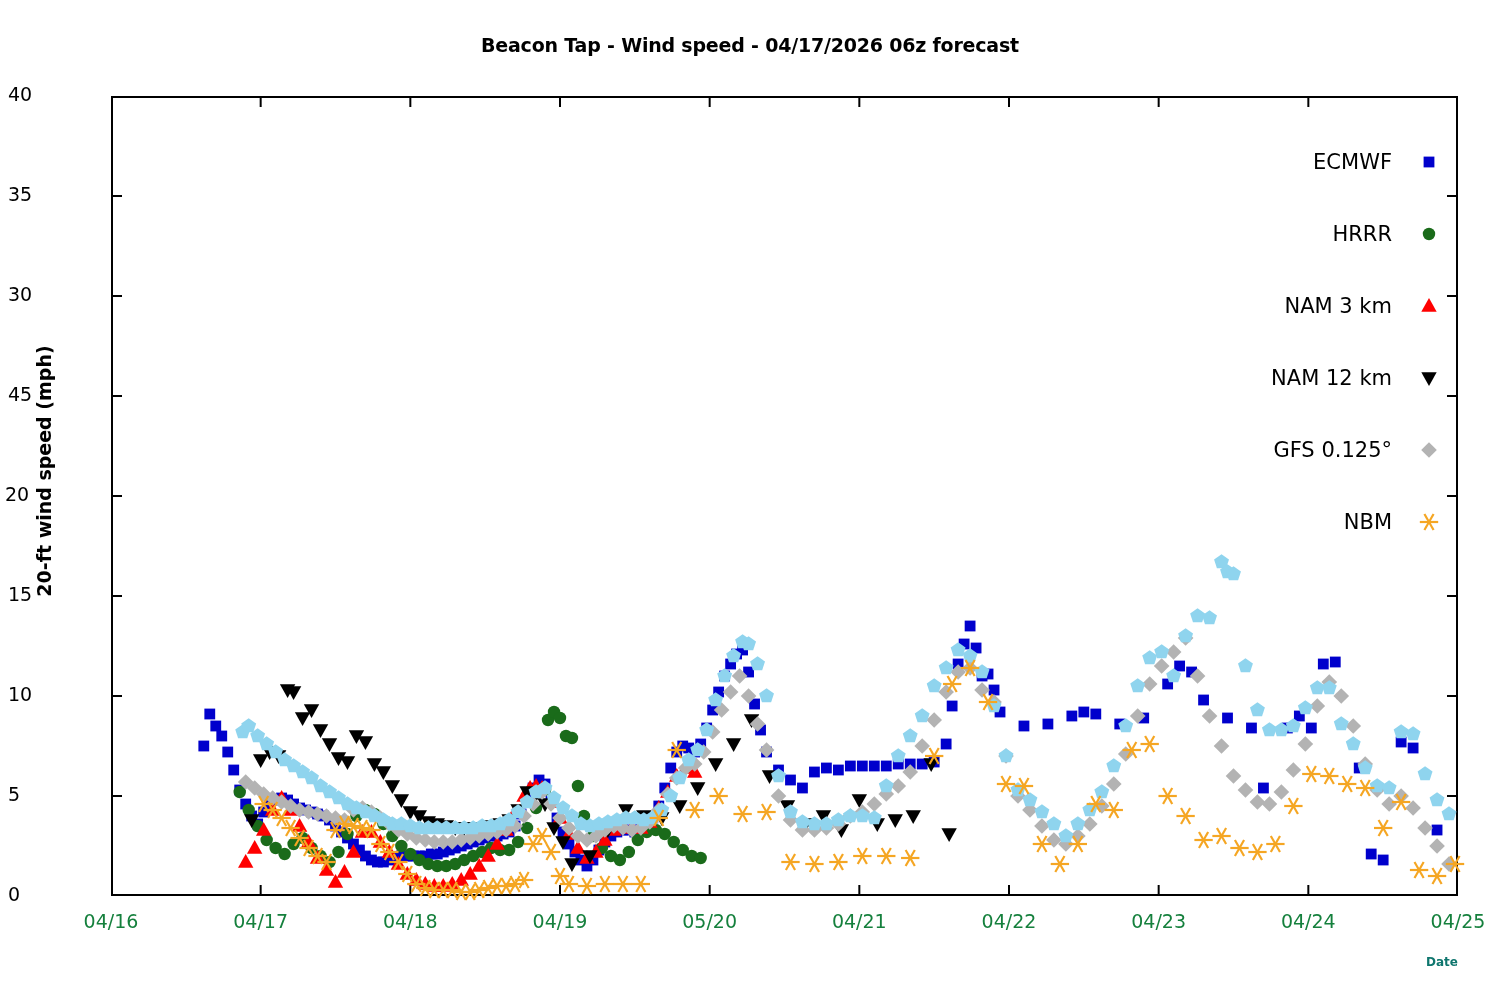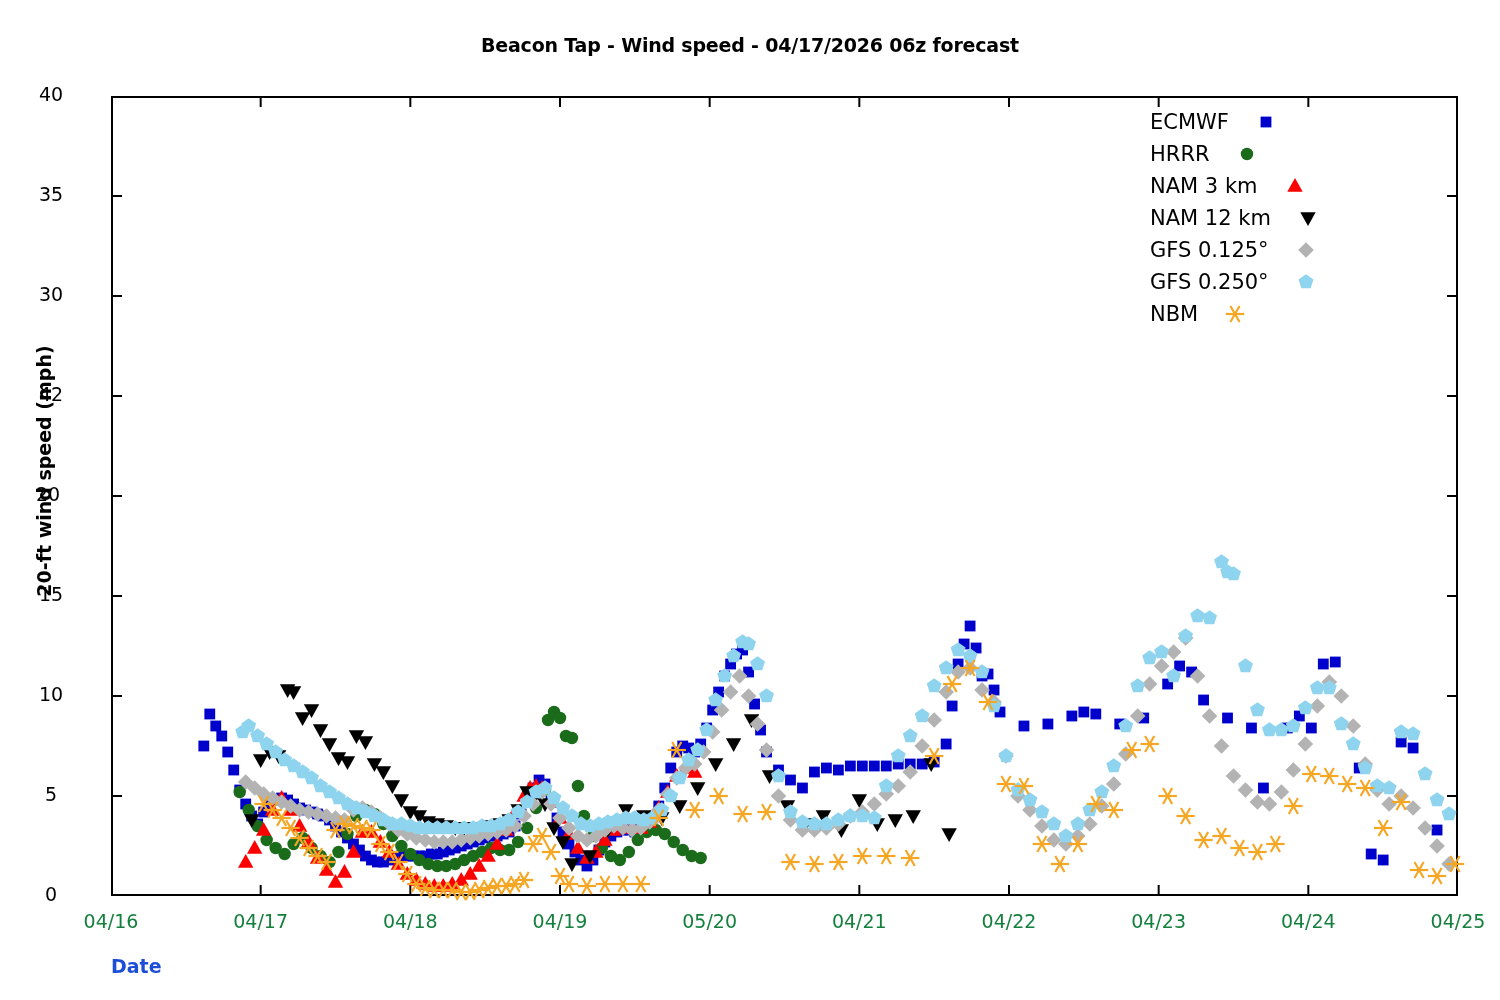--- a/index.html
+++ b/index.html
@@ -13,42 +13,43 @@
   }
 
   #plot-frame{
     position:absolute;left:111px;top:96px;width:1347px;height:800px;
     border:2px solid #000;box-sizing:border-box;background:transparent;
   }
 
   #svg-layer{position:absolute;left:0;top:0;width:1500px;height:1000px;}
 
   .ytick-label{
-    position:absolute;text-align:center;width:86px;
+    position:absolute;text-align:left;width:86px;
     font-family:"DejaVu Sans",sans-serif;font-size:19px;color:#000;
   }
   .xtick-label{
     position:absolute;text-align:center;width:120px;
     font-family:"DejaVu Sans",sans-serif;font-size:19px;color:#15803d;
   }
 
   #ylabel{
     position:absolute;left:-126px;top:460px;width:340px;text-align:center;
     font-family:"DejaVu Sans",sans-serif;font-size:19px;font-weight:bold;color:#000;
     transform:rotate(-90deg);transform-origin:center center;
   }
   #xlabel{
-    position:absolute;left:111px;top:955px;width:1347px;text-align:left;
-    font-family:"DejaVu Sans",sans-serif;font-size:19px;font-weight:bold;color:#1d4ed8;
+    position:absolute;left:111px;top:955px;width:1347px;text-align:right;
+    font-family:"DejaVu Sans",sans-serif;font-size:12px;font-weight:bold;color:#0f766e;
   }
 
   #legend{position:absolute;left:1150px;top:106px;width:290px;}
   .legend-row{
-    display:flex;align-items:center;
+    display:flex;align-items:center;justify-content:flex-end;
     height:32px;
+    margin-top:40px;
   }
   .legend-label{
     font-family:"DejaVu Sans",sans-serif;font-size:21px;color:#000;
     text-align:right;padding-right:26px;white-space:nowrap;
   }
   .legend-marker{width:22px;height:22px;position:relative;flex:0 0 22px;}
   .legend-marker svg{position:absolute;left:0;top:0;}
 </style>
 </head>
 <body>
@@ -1057,21 +1058,21 @@
         </g>
       </g>
   </svg>
 
   <div id="y-tick-labels">
       <div class="ytick-label" style="left: 8px; top: 883px;">0</div>
       <div class="ytick-label" style="left: 8px; top: 783px;">5</div>
       <div class="ytick-label" style="left: 8px; top: 683px;">10</div>
       <div class="ytick-label" style="left: 8px; top: 583px;">15</div>
       <div class="ytick-label" style="left: 5px; top: 483px;">20</div>
-      <div class="ytick-label" style="left: 8px; top: 383px;">42</div>
+      <div class="ytick-label" style="left: 8px; top: 383px;">45</div>
       <div class="ytick-label" style="left: 8px; top: 283px;">30</div>
       <div class="ytick-label" style="left: 8px; top: 183px;">35</div>
       <div class="ytick-label" style="left: 8px; top: 83px;">40</div>
     </div>
   <div id="x-tick-labels">
       <div class="xtick-label" style="left: 51px; top: 910px;">04/16</div>
       <div class="xtick-label" style="left: 200.667px; top: 910px;">04/17</div>
       <div class="xtick-label" style="left: 350.333px; top: 910px;">04/18</div>
       <div class="xtick-label" style="left: 500px; top: 910px;">04/19</div>
       <div class="xtick-label" style="left: 649.667px; top: 910px;">05/20</div>
@@ -1120,28 +1121,20 @@
       </div>
       <div class="legend-row">
         <span class="legend-label">GFS 0.125°</span>
         <span class="legend-marker">
           <svg width="22" height="22">
             <polygon points="11,3.17 18.83,11 11,18.83 3.17,11" fill="#b3b3b3"></polygon>
           </svg>
         </span>
       </div>
       <div class="legend-row">
-        <span class="legend-label">GFS 0.250°</span>
-        <span class="legend-marker">
-          <svg width="22" height="22">
-            <polygon points="11.00,3.17 18.45,8.58 15.60,17.33 6.40,17.33 3.55,8.58" fill="#8fd4ee"></polygon>
-          </svg>
-        </span>
-      </div>
-      <div class="legend-row">
         <span class="legend-label">NBM</span>
         <span class="legend-marker">
           <svg width="22" height="22">
             <g>
               <line x1="1.8200000000000003" y1="11" x2="20.18" y2="11" stroke="#f5a623" stroke-width="2.2"></line>
               <line x1="6.409999999999999" y1="3.049886793258854" x2="15.59" y2="18.950113206741147" stroke="#f5a623" stroke-width="2.2"></line>
               <line x1="15.589999999999998" y1="3.049886793258853" x2="6.410000000000002" y2="18.950113206741147" stroke="#f5a623" stroke-width="2.2"></line>
             </g>
           </svg>
         </span>

